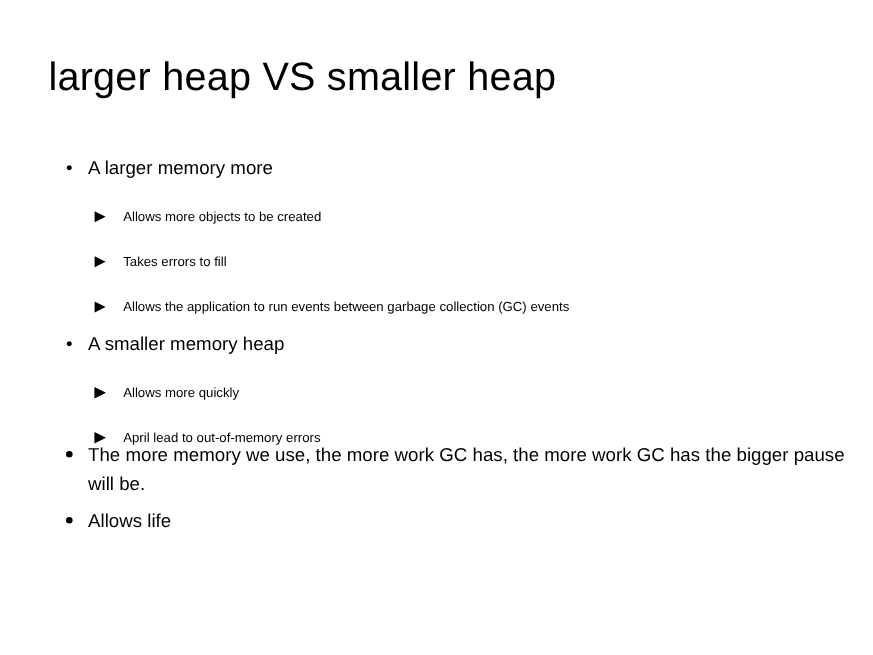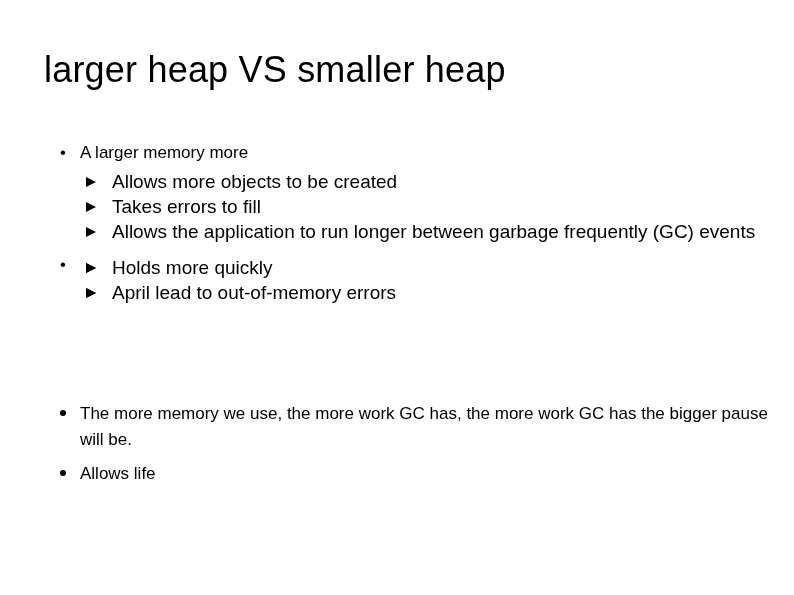--- a/index.html
+++ b/index.html
@@ -70,23 +70,24 @@
     line-height: 26px;
     text-align: left;
     color: #000000;
   }
 
   
   .lvl2-row {
     position: relative;
     padding-left: 112px;
     font-family: "Liberation Sans", sans-serif;
-    font-size: 19px;
+    font-size: 12px;
     line-height: 25px;
     color: #000000;
+    margin-top: 16px;
   }
   .lvl2-row .marker {
     position: absolute;
     left: 86px;
     top: 0;
     width: 18px;
     line-height: 25px;
     color: #000000;
   }
   .arrowhead {
@@ -154,38 +155,39 @@
       <div class="lvl2-row">
         <span class="marker"><i class="arrowhead"></i></span>
         <span>Allows more objects to be created</span>
       </div>
       <div class="lvl2-row">
         <span class="marker"><i class="arrowhead"></i></span>
         <span>Takes errors to fill</span>
       </div>
       <div class="lvl2-row">
         <span class="marker"><i class="arrowhead"></i></span>
-        <span>Allows the application to run longer between garbage frequently (GC) events</span>
+        <span>Allows the application to run events between garbage collection (GC) events</span>
       </div>
     </div>
 
     <div class="gap-sub-to-lvl1"></div>
 
     <div class="group">
       <div class="lvl1-row">
         <span class="marker">•</span>
+        <span>A smaller memory heap</span>
       </div>
       <div class="gap-lvl1-to-sub"></div>
 
       <div class="lvl2-row">
         <span class="marker"><i class="arrowhead"></i></span>
       </div>
       <div class="lvl2-row">
         <span class="marker"><i class="arrowhead"></i></span>
-        <span>Holds more quickly</span>
+        <span>Allows more quickly</span>
       </div>
       <div class="lvl2-row">
         <span class="marker"><i class="arrowhead"></i></span>
       </div>
       <div class="lvl2-row">
         <span class="marker"><i class="arrowhead"></i></span>
         <span>April lead to out-of-memory errors</span>
       </div>
     </div>
 

